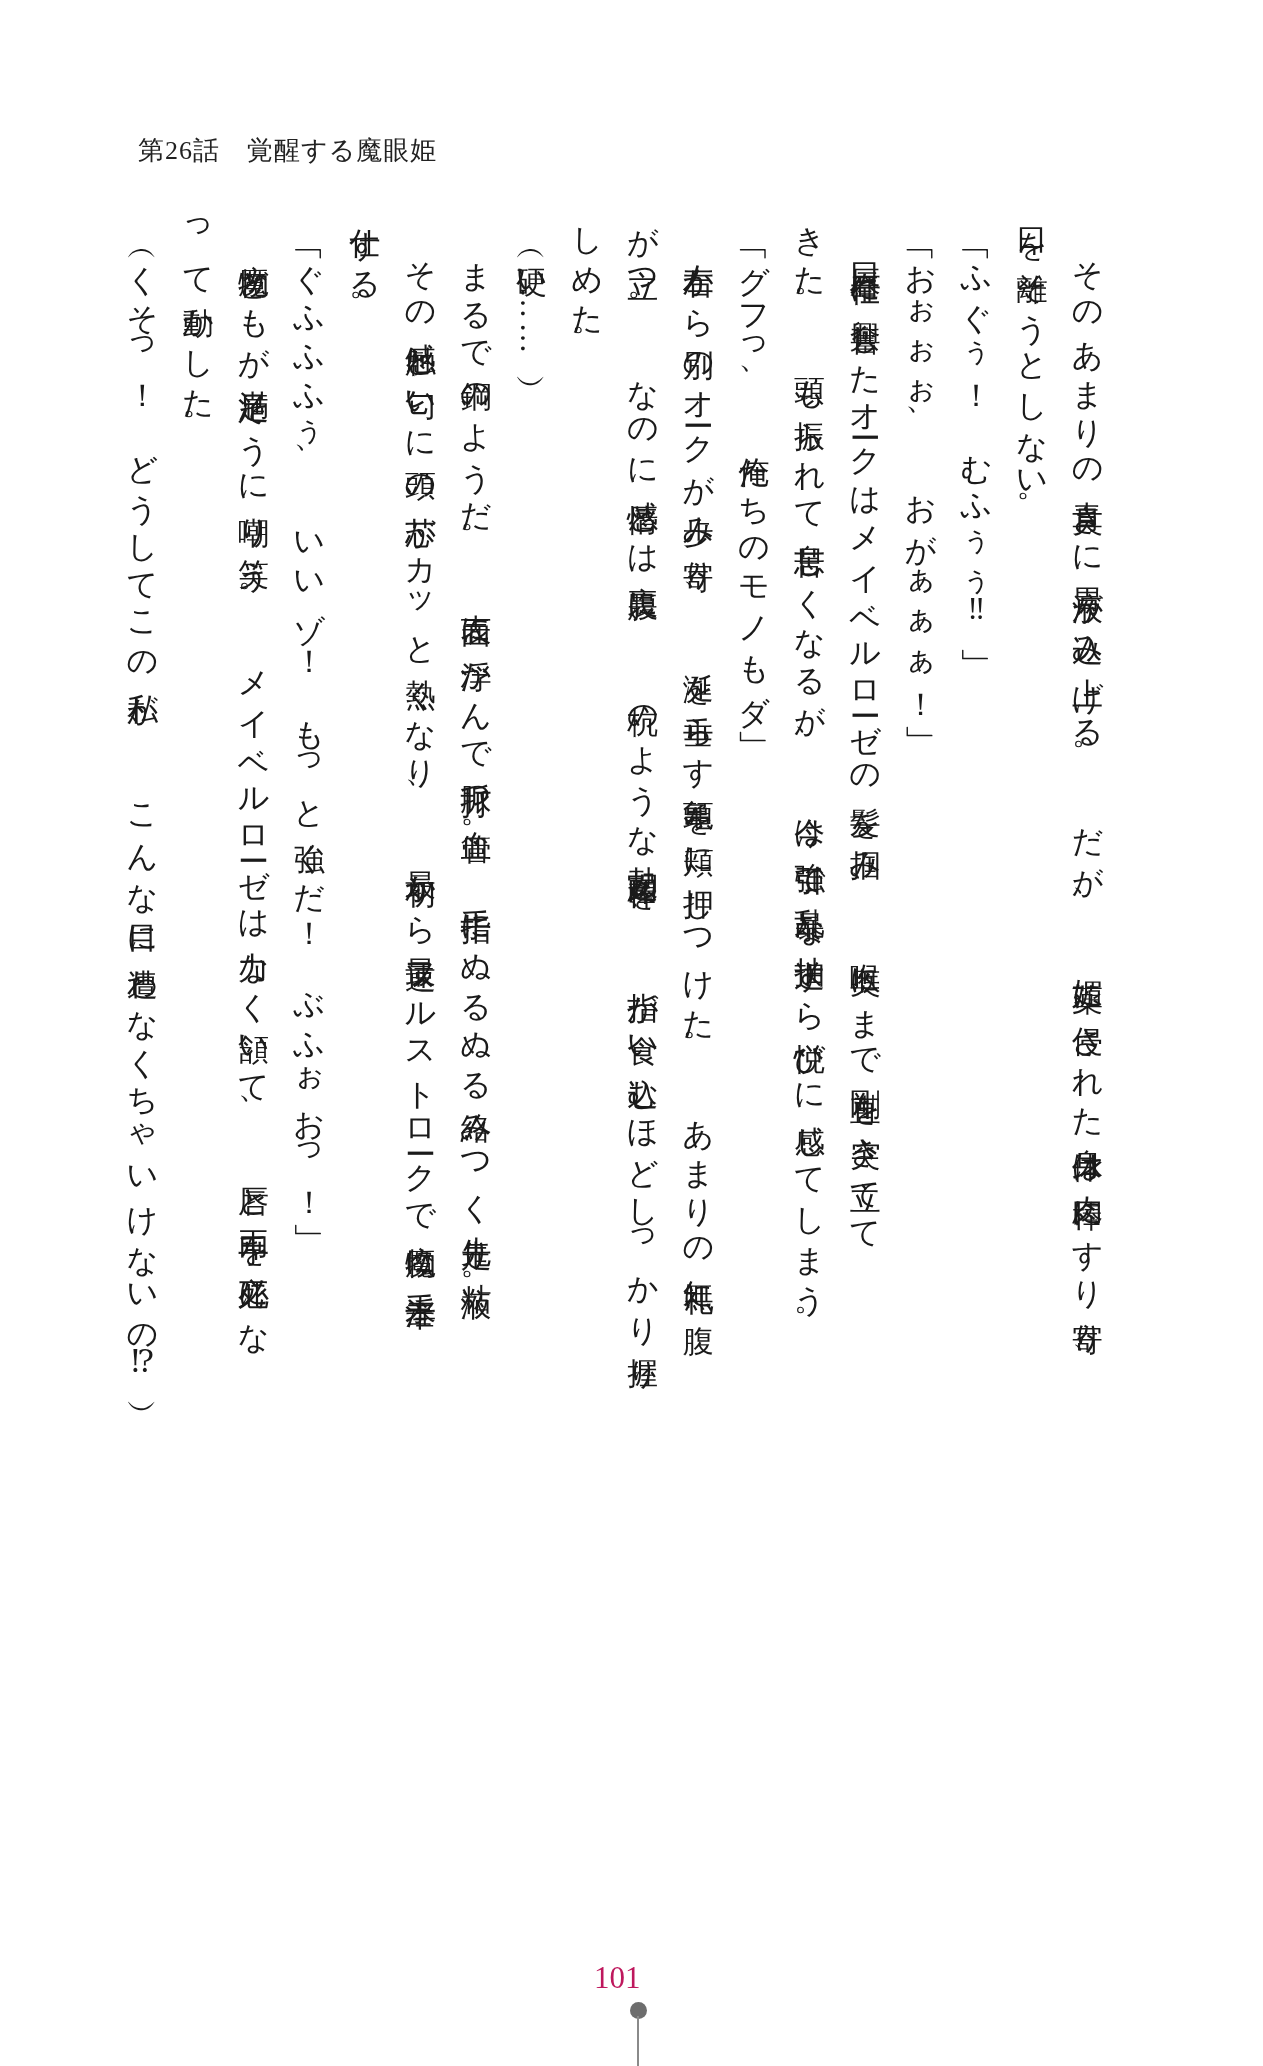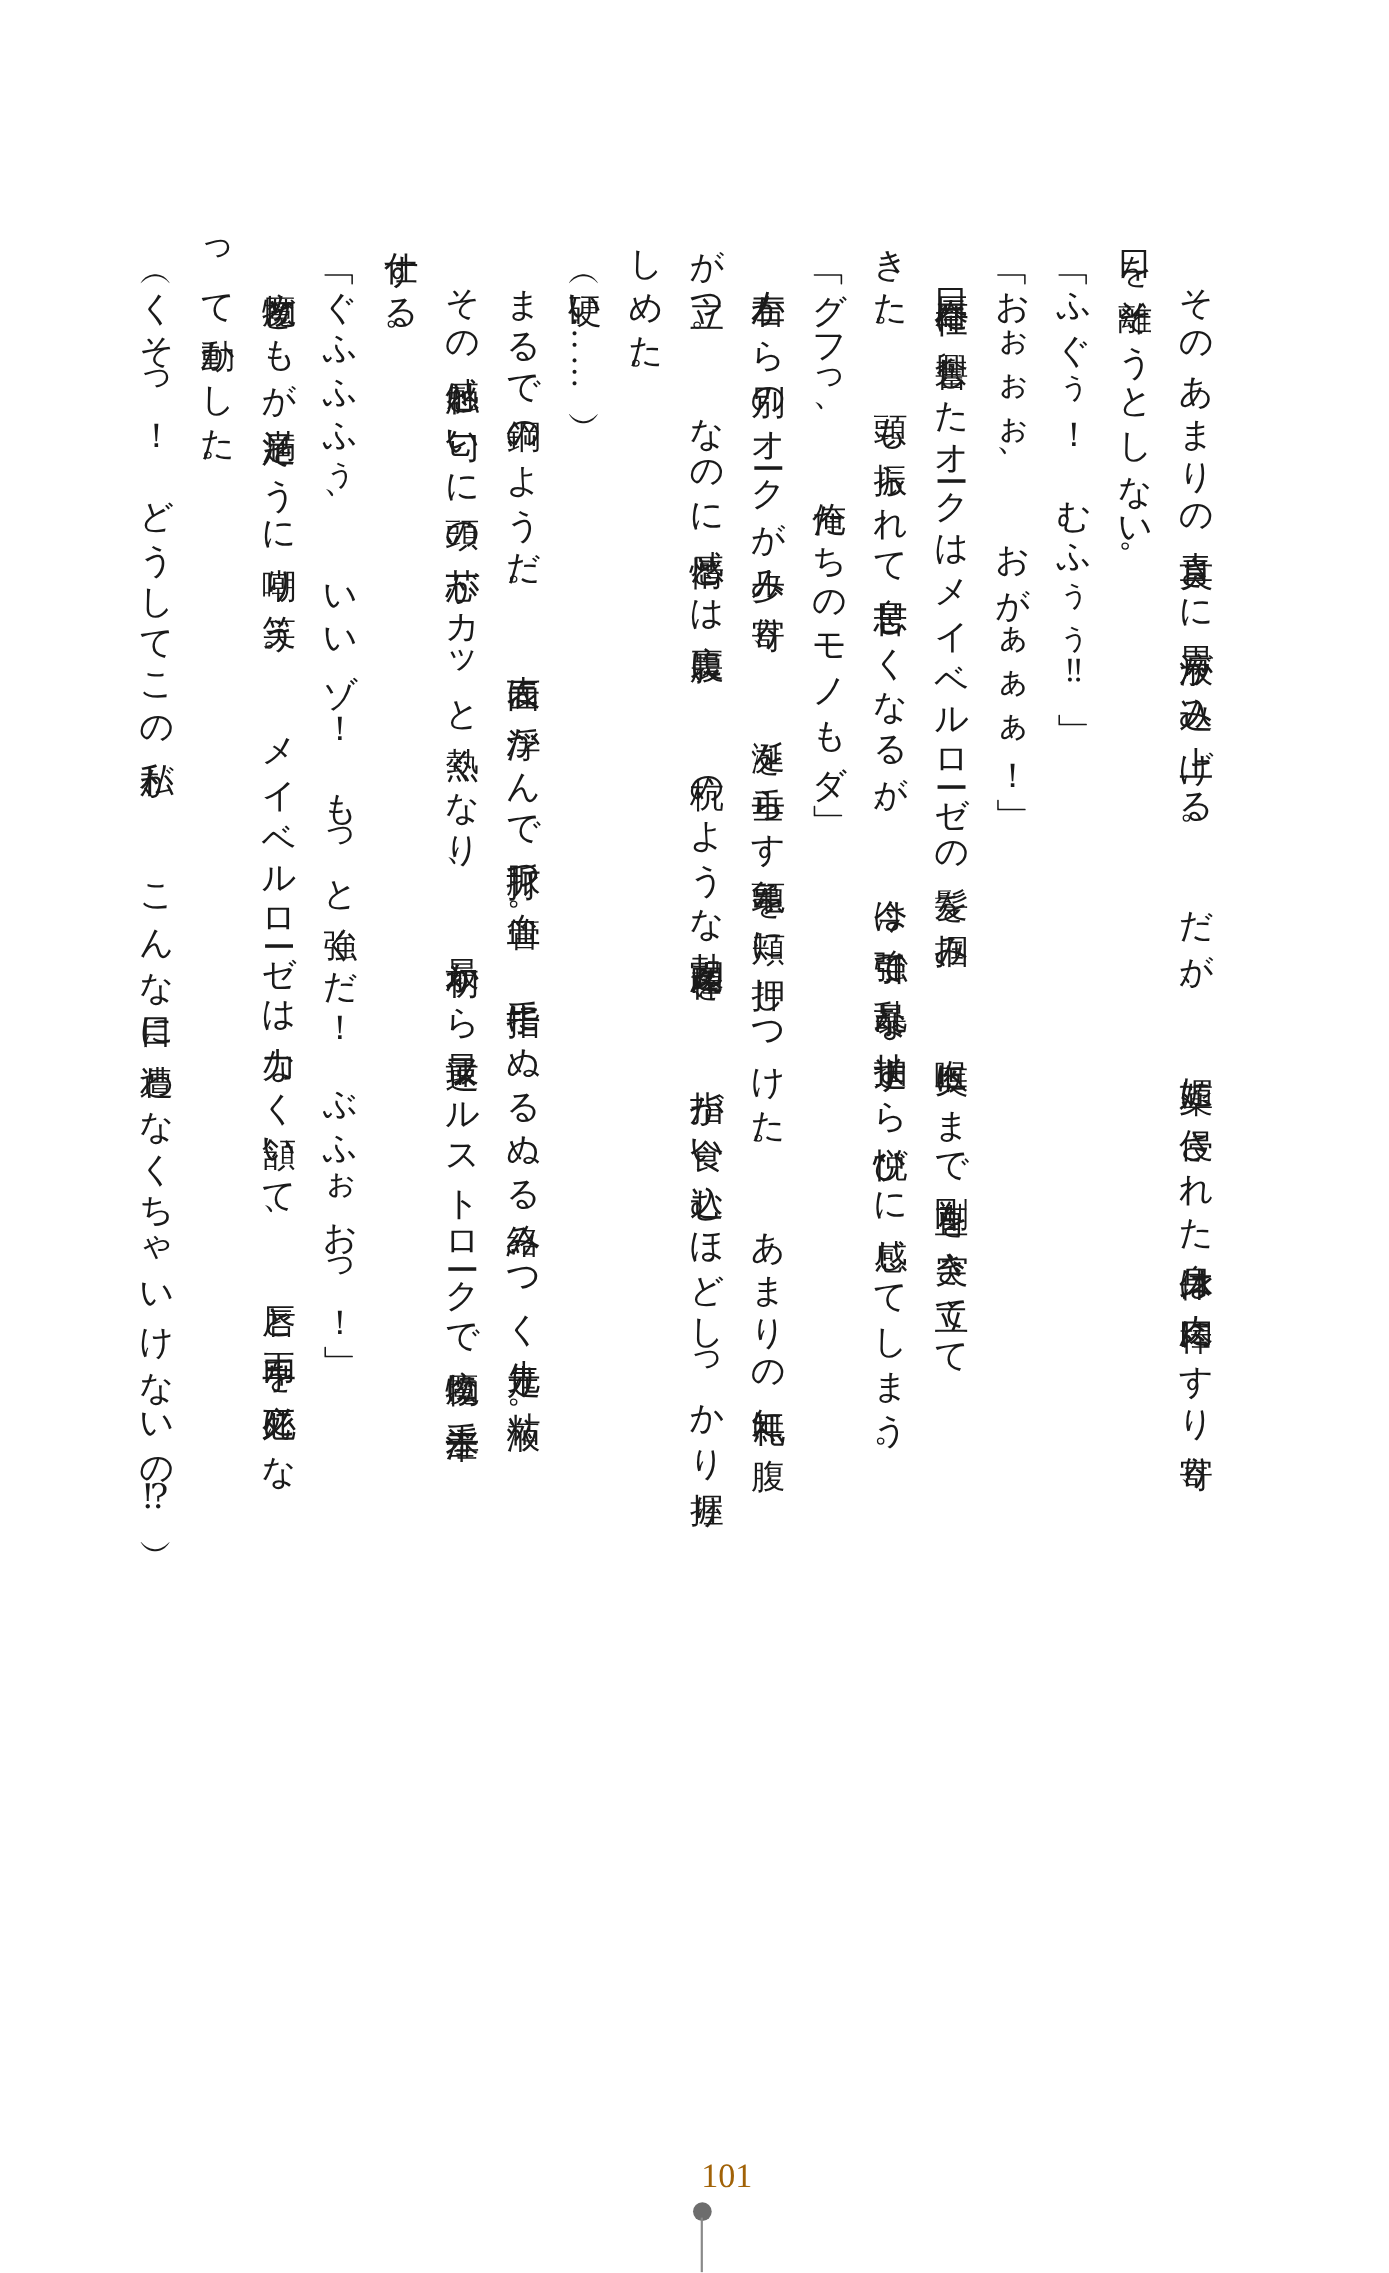--- a/index.html
+++ b/index.html
@@ -37,23 +37,23 @@
     color: #1a1a1a;
   }
   .body-text .tline {
     white-space: nowrap;
   }
   .page-number {
     position: absolute;
     left: 594px;
     top: 1960px;
     width: 90px;
-    text-align: right;
+    text-align: left;
     font-size: 31px;
-    color: #a16207;
+    color: #be185d;
   }
   .footer-dot {
     position: absolute;
     left: 630px;
     top: 2002px;
     width: 17px;
     height: 17px;
     border-radius: 50%;
     background: #6d6d6d;
   }
@@ -64,20 +64,21 @@
     width: 2px;
     height: 50px;
     background: #8a8a8a;
   }
 </style>
 </head>
 <body>
 
 <div class="page">
 
+  <div class="chapter-header">第26話　覚醒する魔眼姫</div>
 
   <div class="body-text">
     <div class="tline">　そのあまりの青臭さに胃液が込み上げる。　だが、　媚薬に侵された身体は肉棒にすり寄り、</div>
     <div class="tline">口を離そうとしない。</div>
     <div class="tline">　「ふぐぅ！　むふぅぅ‼」</div>
     <div class="tline">　「おぉぉぉ、　おがぁぁぁ！」</div>
     <div class="tline">　口唇奉仕に興奮したオークはメイベルローゼの髪を掴み、　喉奥にまで剛直を突き立てて</div>
     <div class="tline">きた。　頭も振られて息苦しくなるが、　今は強引で乱暴な抽送すら悦びに感じてしまう。</div>
     <div class="tline">　「グフっ、　俺たちのモノもダ」</div>
     <div class="tline">　左右から別のオークが歩み寄り、　涎を垂らす亀頭を頬に押しつけた。　あまりの無礼に腹</div>

